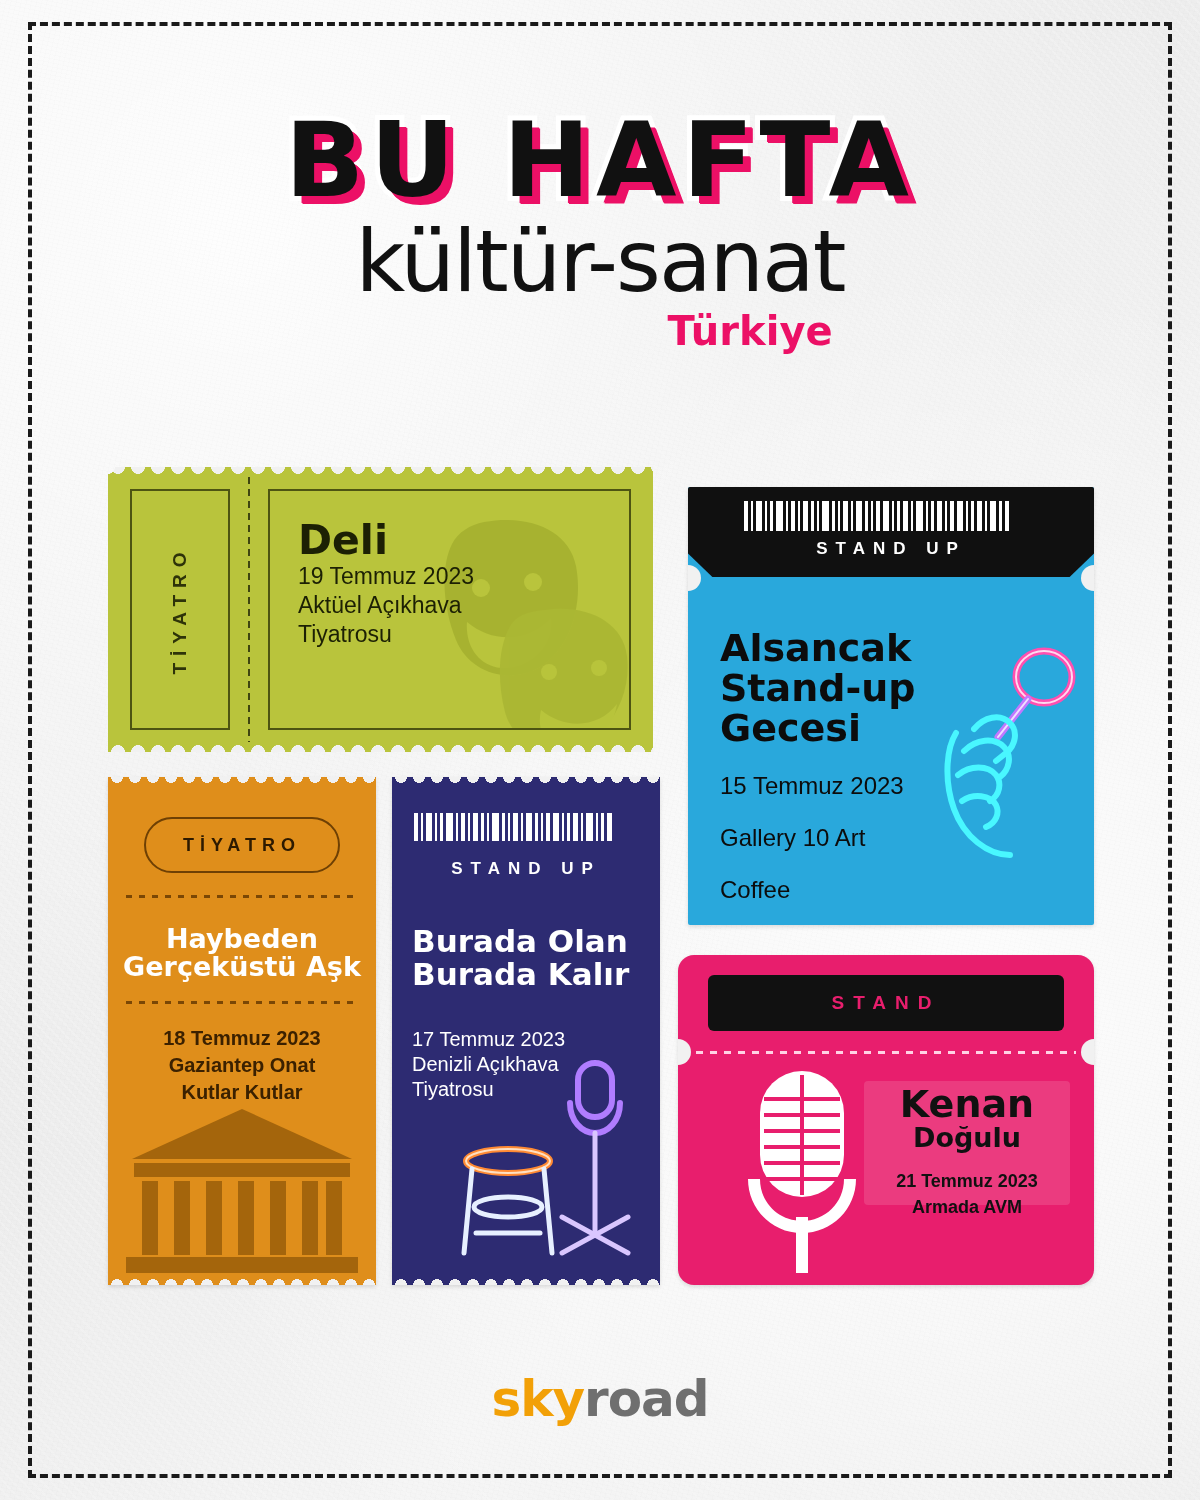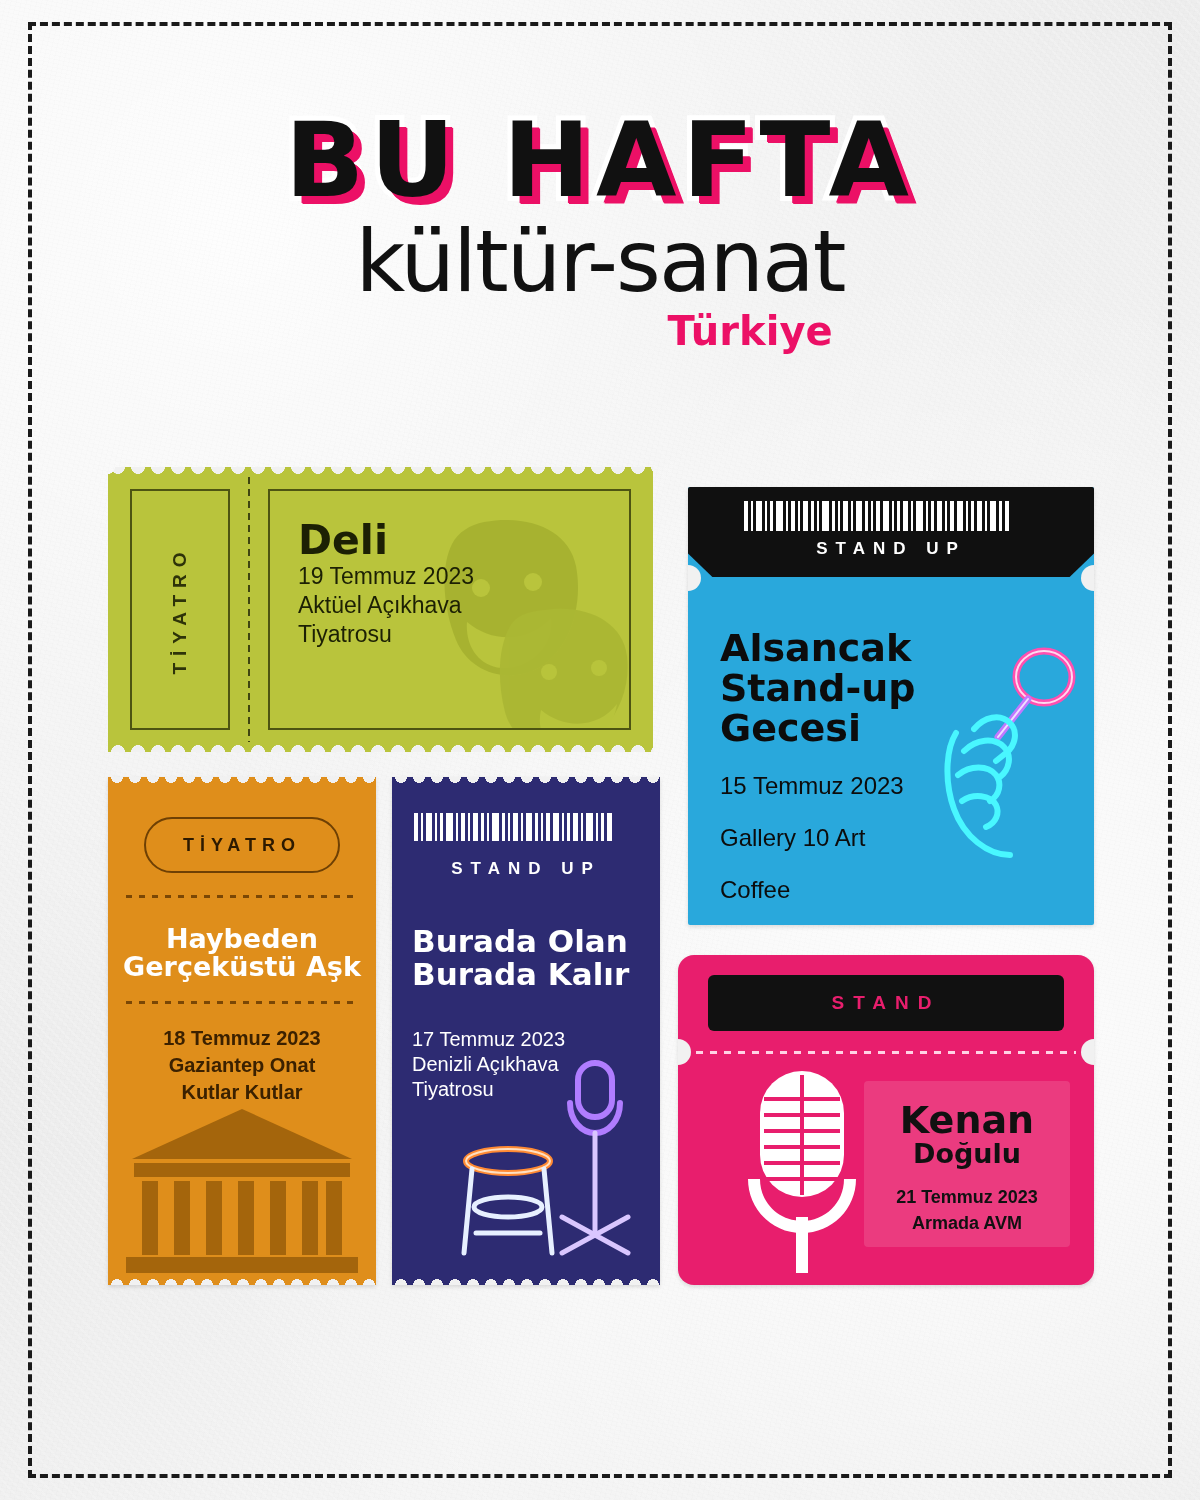--- a/index.html
+++ b/index.html
@@ -294,25 +294,25 @@
     background-size: 14px 3px;
   }
   .kd-notch-l, .kd-notch-r {
     position: absolute; width: 26px; height: 26px; border-radius: 50%;
     background: #f1f1f1; top: 84px;
   }
   .kd-notch-l { left: -13px; }
   .kd-notch-r { right: -13px; }
   .kd-mic { position: absolute; left: 36px; top: 112px; width: 176px; height: 210px; }
   .kd-panel {
-    position: absolute; right: 24px; top: 126px; width: 206px; height: 166px;
+    position: absolute; right: 24px; top: 126px; width: 206px; height: 124px;
     background: rgba(255,255,255,0.13);
     border-radius: 4px;
     text-align: center;
-    padding-top: 20px;
+    padding-top: 4px;
     box-sizing: border-box;
   }
   .kd-panel .kd-n1 { font-family: "DejaVu Sans", sans-serif; font-weight: bold; font-size: 38px; color: #111; line-height: 1; }
   .kd-panel .kd-n2 { font-family: "DejaVu Sans", sans-serif; font-weight: bold; font-size: 27px; color: #111; line-height: 1.1; }
   .kd-panel .kd-meta { font-size: 18px; color: #111; margin-top: 16px; line-height: 1.35; font-weight: bold; }
 
   
   .footer {
     position: absolute;
     left: 0; right: 0; bottom: 72px;
@@ -553,13 +553,18 @@
       <div class="kd-panel">
         <div class="kd-n1">Kenan</div>
         <div class="kd-n2">Doğulu</div>
         <div class="kd-meta">21 Temmuz 2023</div>
         <div class="kd-meta" style="margin-top:2px">Armada AVM</div>
       </div>
     </div>
 
   </div>
 
+  <div class="footer">
+    <div class="logo">
+      <span class="sky">sky</span><span class="road">road</span>
+    </div>
+  </div>
 </div>
 
 </body></html>

